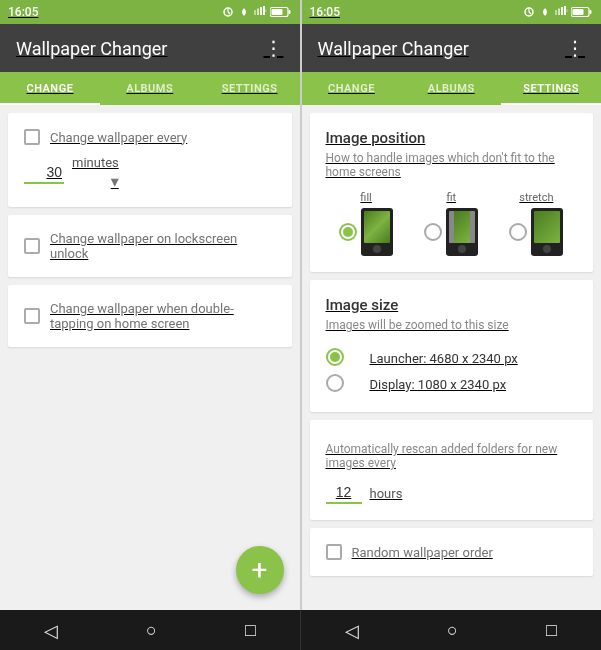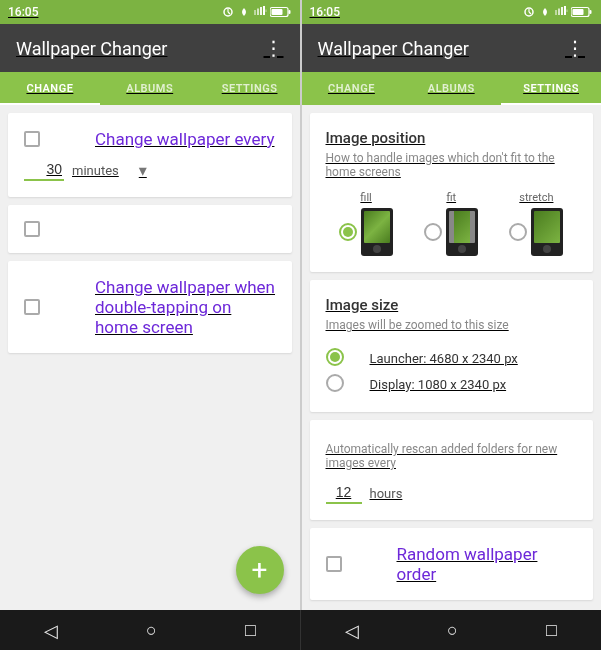--- a/index.html
+++ b/index.html
@@ -115,23 +115,22 @@
       box-shadow: 0 1px 2px rgba(0,0,0,0.1);
     }
 
     
     .checkbox-row {
       display: flex;
       align-items: center;
       gap: 10px;
     }
     .checkbox-row label {
-      font-size: 17px;
-      color: #6d28d9;
-      margin-left: 45px;
+      font-size: 13px;
+      color: #737373;
     }
 
     
     .custom-checkbox {
       width: 16px;
       height: 16px;
       border: 2px solid #aaa;
       border-radius: 2px;
       flex-shrink: 0;
       display: flex;
@@ -160,25 +159,26 @@
       border: none;
       border-bottom: 2px solid #8bc34a;
       font-size: 14px;
       text-align: right;
       color: #333;
       outline: none;
       padding: 2px;
     }
     .minutes-dropdown {
       display: flex;
-      align-items: center;
-      gap: 20px;
+      align-items: flex-end;
+      gap: 2px;
       font-size: 13px;
       color: #555;
       cursor: pointer;
+      flex-direction: column;
     }
     .dropdown-arrow {
       font-size: 16px;
       color: #777;
     }
 
     
     .fab {
       position: absolute;
       bottom: 16px;
@@ -406,20 +406,21 @@
             <div class="minutes-dropdown">
               <span>minutes</span>
               <span class="dropdown-arrow">▾</span>
             </div>
           </div>
         </div>
 
         <div class="card">
           <div class="checkbox-row">
             <div class="custom-checkbox"></div>
+            <label>Change wallpaper on lockscreen unlock</label>
           </div>
         </div>
 
         <div class="card">
           <div class="checkbox-row">
             <div class="custom-checkbox"></div>
             <label>Change wallpaper when double-tapping on home screen</label>
           </div>
         </div>
 

